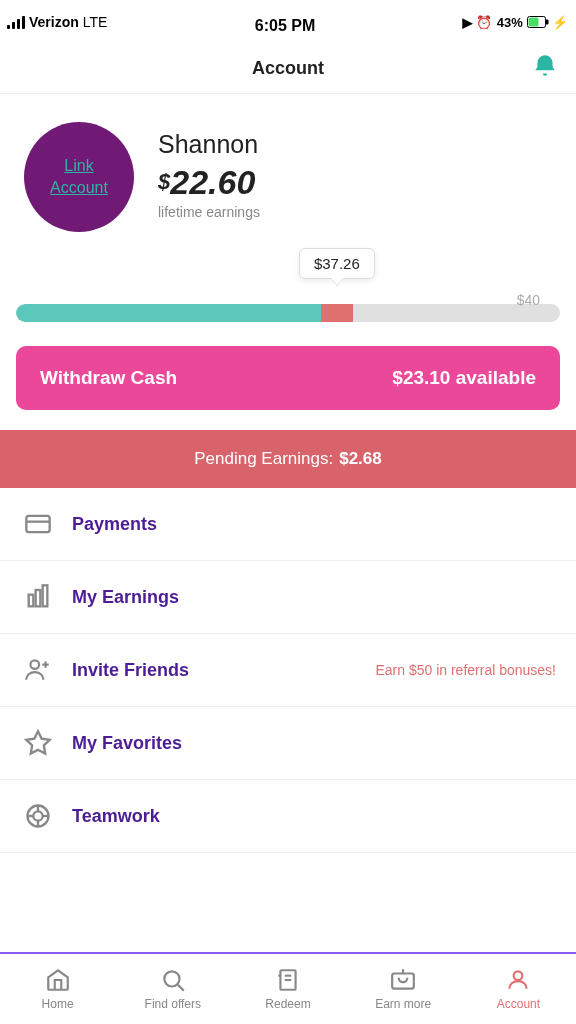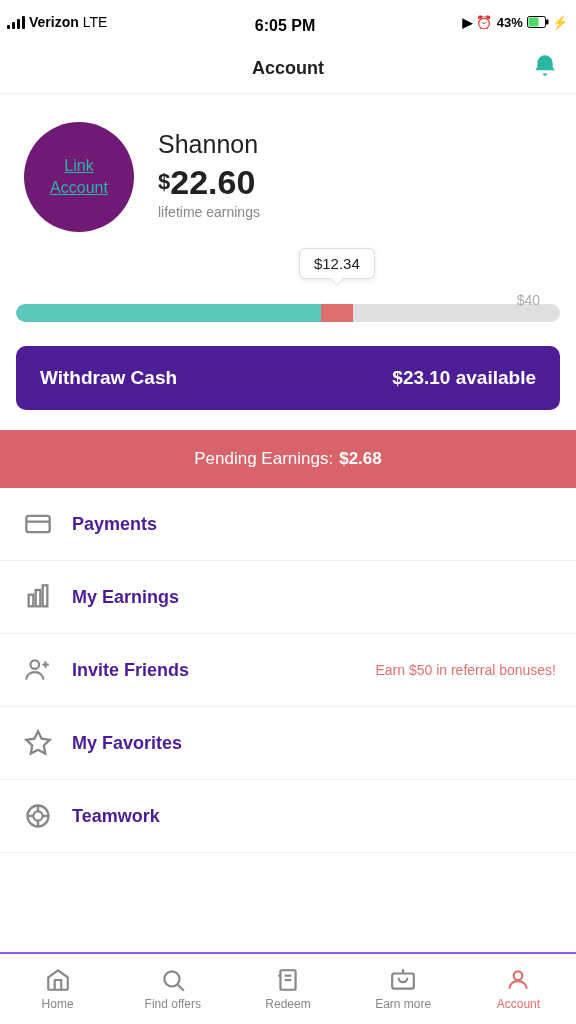--- a/index.html
+++ b/index.html
@@ -90,20 +90,21 @@
     .profile-name {
       font-size: 25px;
       font-weight: 400;
       color: #222;
       margin-bottom: 4px;
     }
     .lifetime-amount {
       font-size: 34px;
       font-weight: 700;
       color: #222;
+      font-style: italic;
     }
     .lifetime-amount .dollar {
       font-size: 22px;
       font-weight: 700;
       vertical-align: top;
       margin-top: 6px;
       display: inline-block;
     }
     .lifetime-label {
       font-size: 14px;
@@ -179,21 +180,21 @@
       background: #5cc8bb;
       border-radius: 9px 0 0 9px;
     }
     .progress-bar-red {
       background: #e07070;
     }
 
     
     .withdraw-btn {
       margin: 8px 16px 0;
-      background: #4c1d95;
+      background: #ec4899;
       border-radius: 10px;
       height: 64px;
       display: flex;
       align-items: center;
       justify-content: space-between;
       padding: 0 24px;
       cursor: pointer;
     }
     .withdraw-label {
       font-size: 19px;
@@ -329,21 +330,21 @@
     <div class="profile-name">Shannon</div>
     <div class="lifetime-amount">
       <span class="dollar">$</span><span>22.60</span>
     </div>
     <div class="lifetime-label">lifetime earnings</div>
   </div>
 </div>
 
 <div class="progress-section">
   <div style="position:relative; height:52px;">
-    <div class="progress-tooltip">$12.34</div>
+    <div class="progress-tooltip">$37.26</div>
     <span class="progress-max-label">$40</span>
   </div>
   <div class="progress-bar-container">
     <div class="progress-bar-fill">
       <div class="progress-bar-green" style="width:56%"></div>
       <div class="progress-bar-red" style="width:6%"></div>
     </div>
   </div>
 </div>
 

